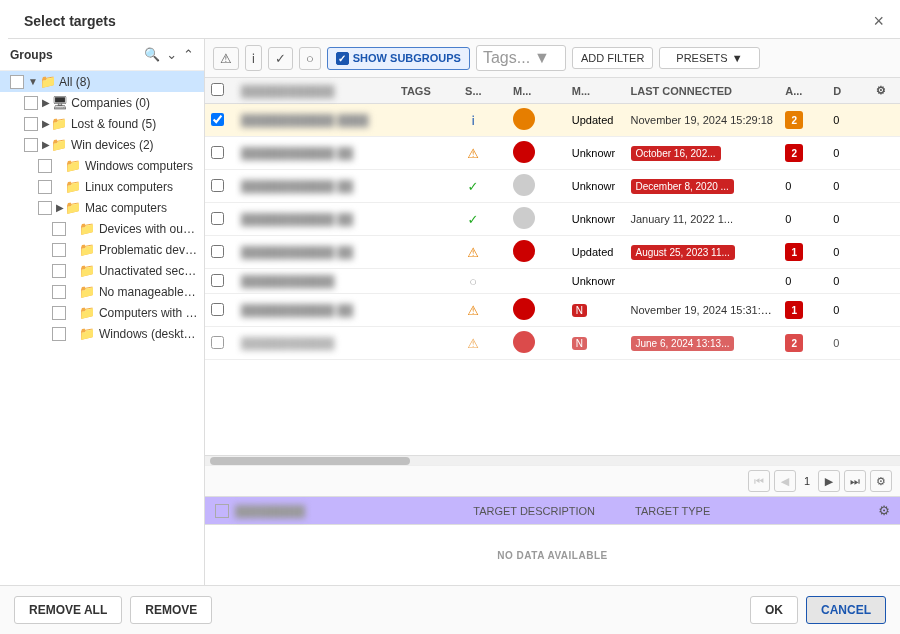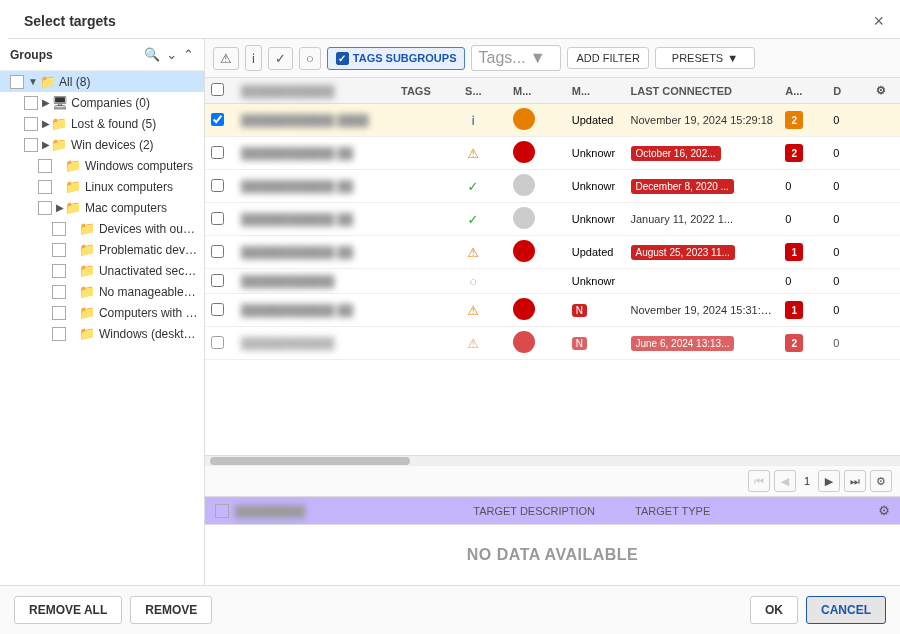--- a/index.html
+++ b/index.html
@@ -370,21 +370,21 @@
     .selected-item .checkbox { width: 14px; height: 14px; border: 1px solid #aaa; }
     .selected-label {
       font-size: 11px;
       color: #555;
     }
     .no-data {
       display: flex;
       align-items: center;
       justify-content: center;
       height: 60px;
-      font-size: 16px;
+      font-size: 10px;
       color: #999;
       font-weight: bold;
       letter-spacing: 0.5px;
     }
     
     .dialog-footer {
       display: flex;
       align-items: center;
       justify-content: space-between;
       padding: 10px 14px;
@@ -545,21 +545,21 @@
 
       <div class="right-panel">
 
         <div class="toolbar">
           <button class="toolbar-icon-btn">⚠</button>
           <button class="toolbar-icon-btn">ℹ</button>
           <button class="toolbar-icon-btn">✓</button>
           <button class="toolbar-icon-btn">○</button>
           <button class="show-subgroups-btn">
             <span class="checkbox-blue">✓</span>
-            <span>TAGS SUBGROUPS</span>
+            <span>SHOW SUBGROUPS</span>
           </button>
           <div class="tags-dropdown">
             <span>Tags...</span>
             <span>▼</span>
           </div>
           <button class="add-filter-btn">ADD FILTER</button>
           <button class="presets-btn">
             <span>PRESETS</span>
             <span>▼</span>
           </button>

